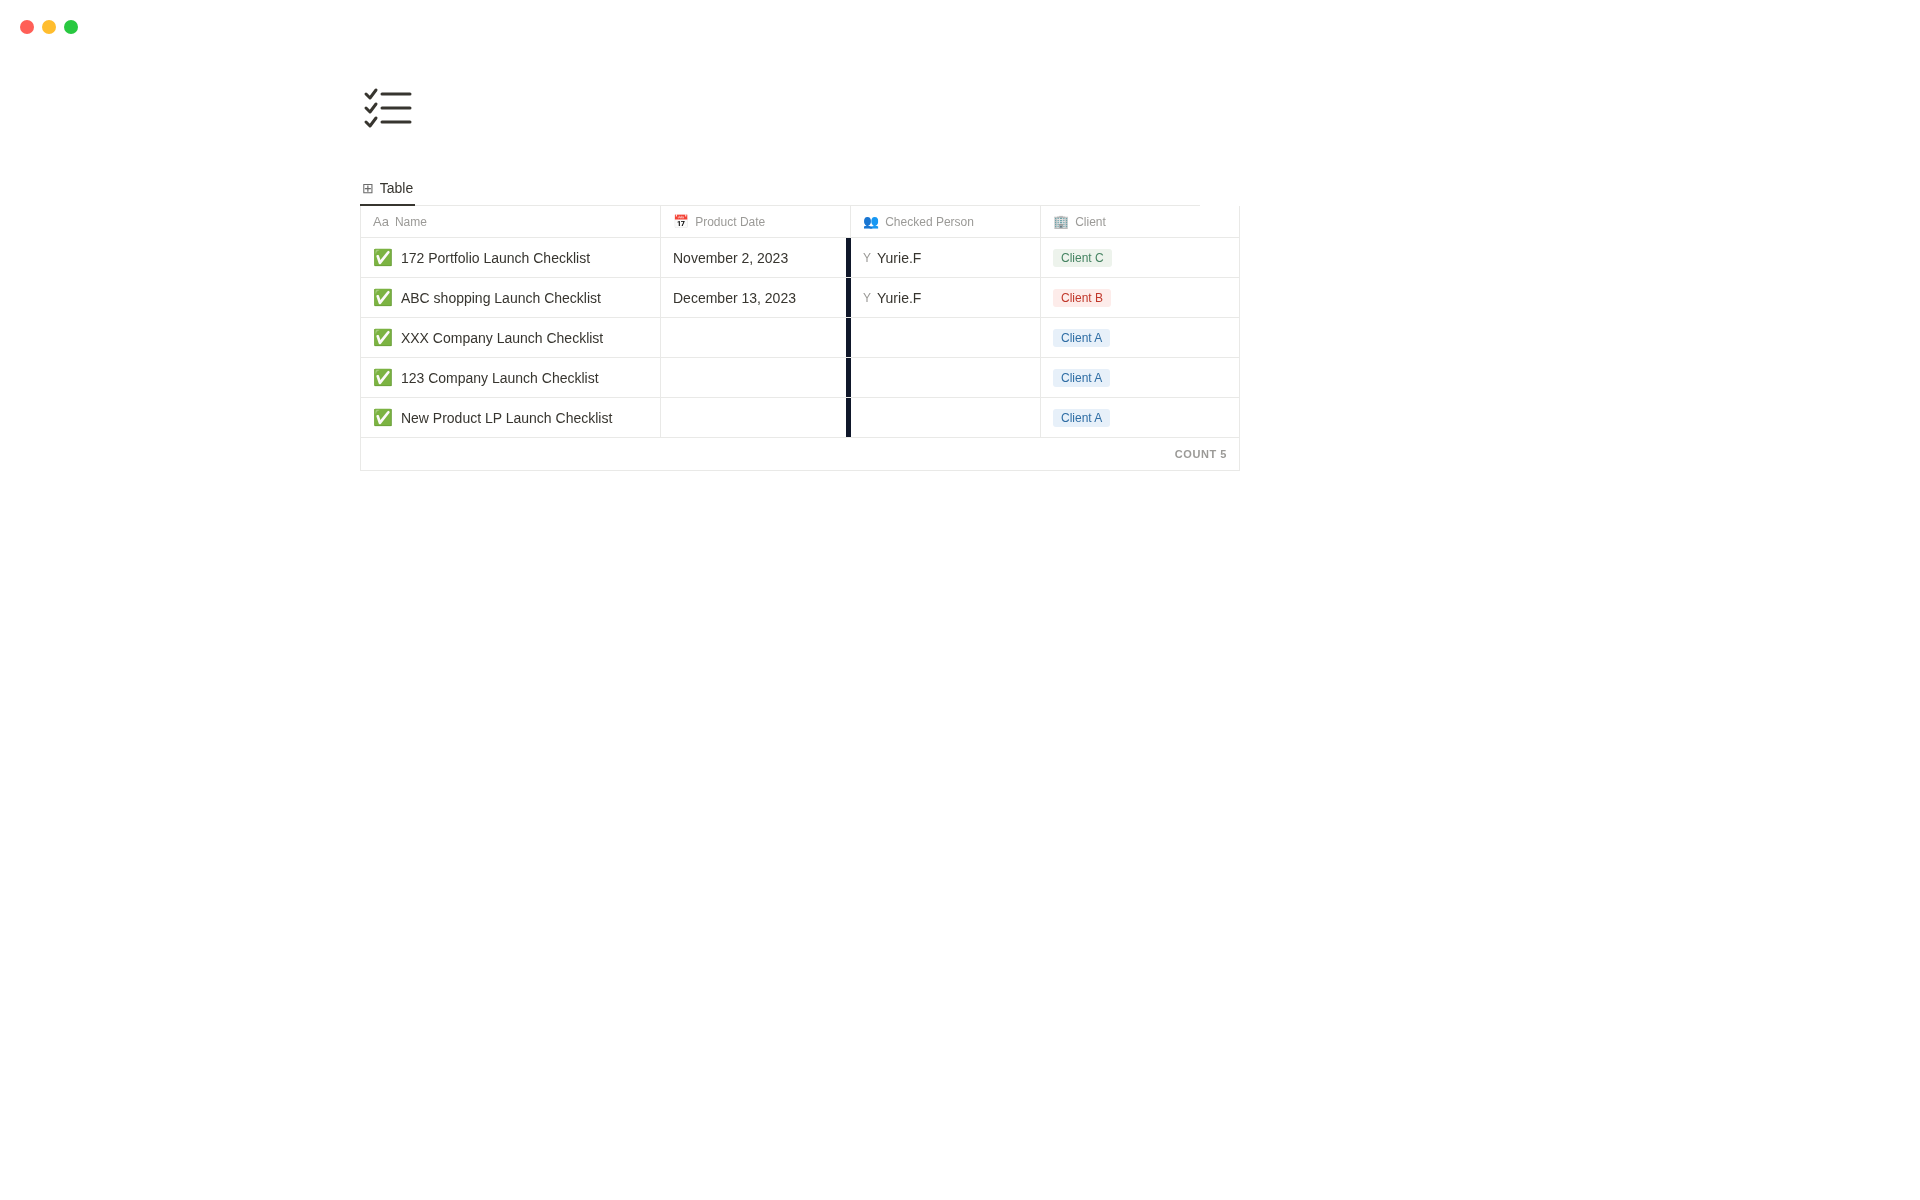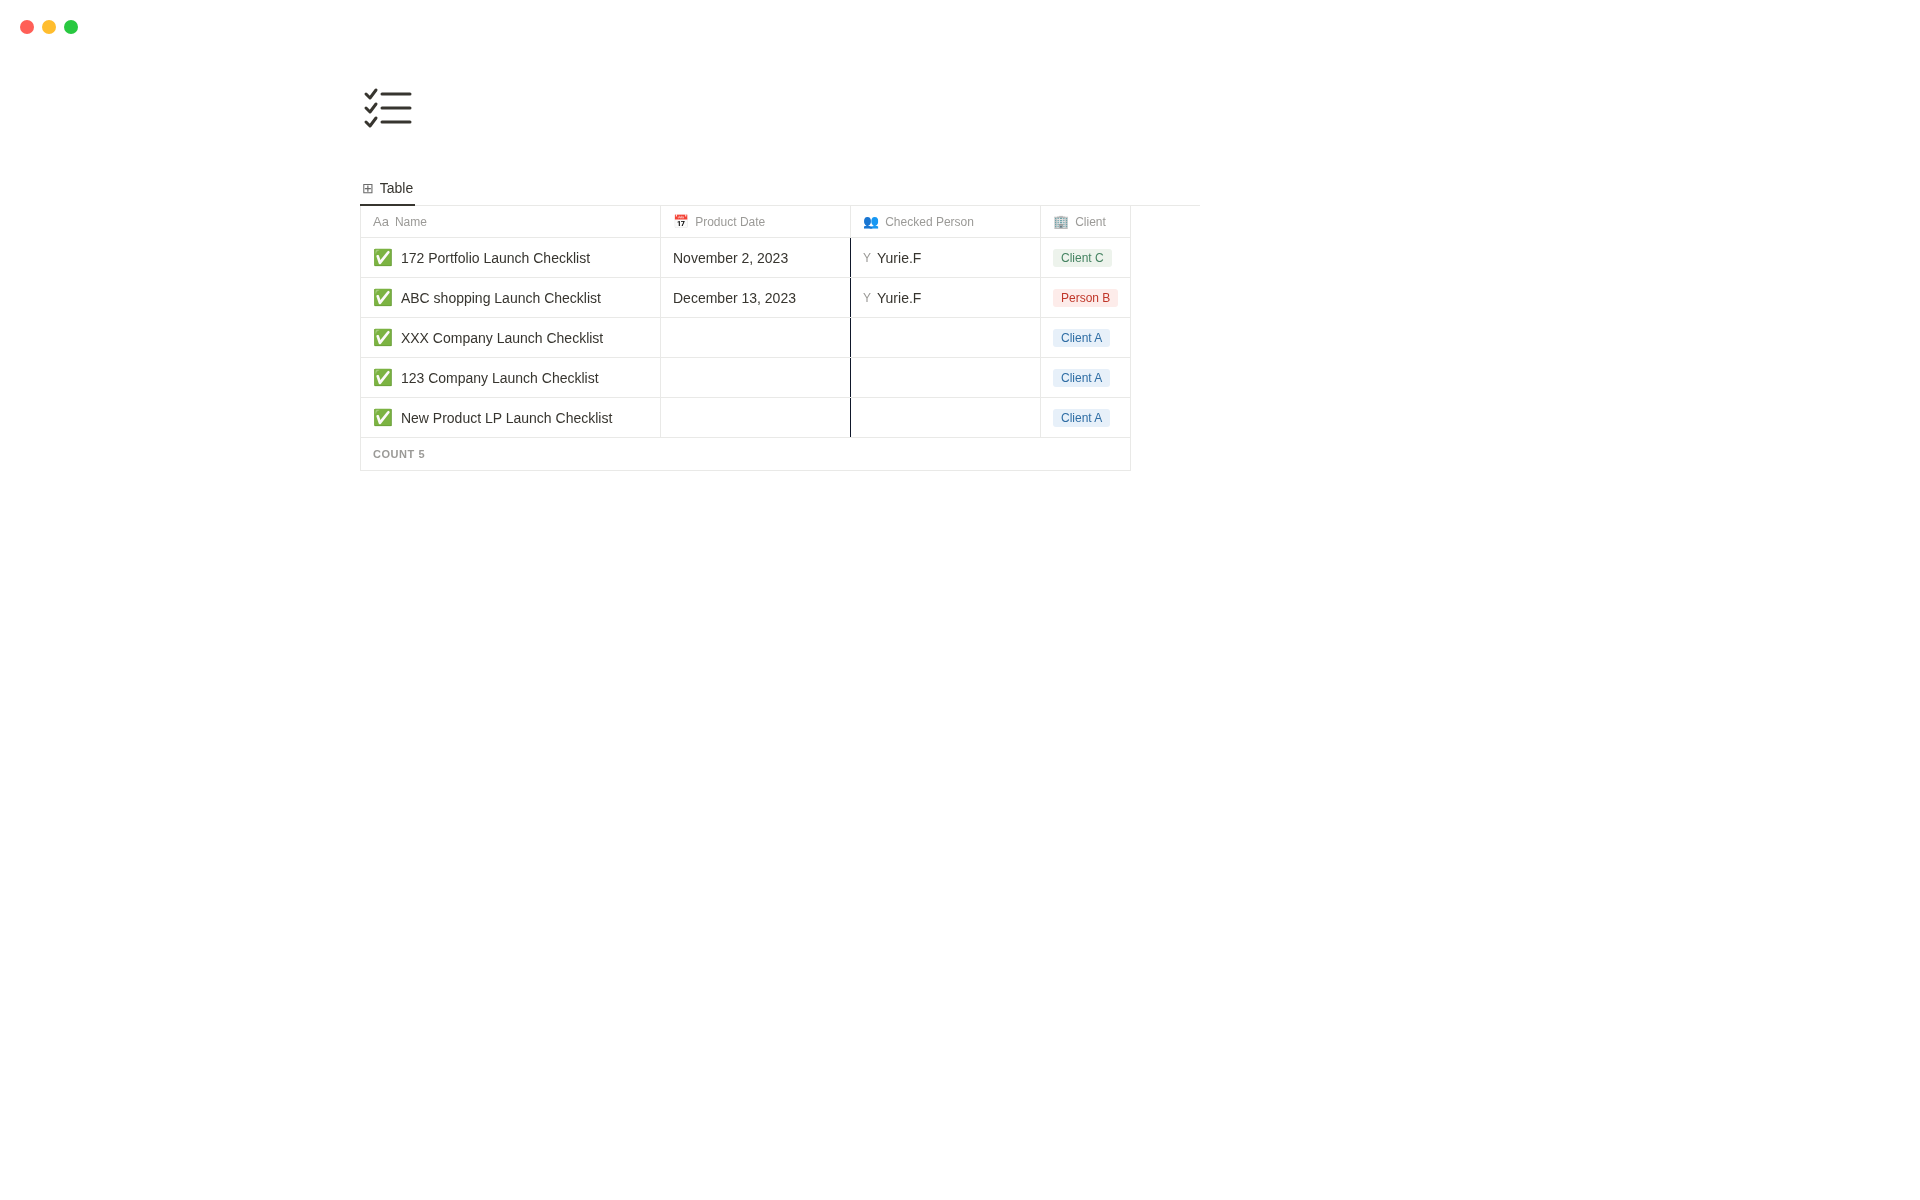--- a/index.html
+++ b/index.html
@@ -78,23 +78,24 @@
       cursor: pointer;
     }
 
     .tab-icon {
       font-size: 14px;
       color: #6b6b6b;
     }
 
     
     .table-container {
-      width: 771px;
+      width: 880px;
       border: 1px solid #e9e9e7;
       border-top: none;
+      text-align: right;
     }
 
     .table-header {
       display: flex;
       background: #ffffff;
       border-bottom: 1px solid #e9e9e7;
     }
 
     .table-header-cell {
       display: flex;
@@ -126,21 +127,21 @@
     }
 
     .cell-name {
       flex: 0 0 300px;
       border-right: 1px solid #e9e9e7;
       gap: 8px;
     }
 
     .cell-date {
       flex: 0 0 190px;
-      border-right: 1px solid #0f172a;
+      border-right: 5px solid #0f172a;
       color: #37352f;
     }
 
     .cell-person {
       flex: 0 0 190px;
       border-right: 1px solid #e9e9e7;
       gap: 6px;
       color: #37352f;
     }
 
@@ -281,21 +282,21 @@
         <span>ABC shopping Launch Checklist</span>
       </div>
       <div class="table-cell cell-date">
         <span>December 13, 2023</span>
       </div>
       <div class="table-cell cell-person">
         <span class="person-initial">Y</span>
         <span>Yurie.F</span>
       </div>
       <div class="table-cell cell-client">
-        <span class="client-badge badge-client-b">Person B</span>
+        <span class="client-badge badge-client-b">Client B</span>
       </div>
     </div>
 
     <div class="table-row">
       <div class="table-cell cell-name">
         <span class="check-icon">✅</span>
         <span>XXX Company Launch Checklist</span>
       </div>
       <div class="table-cell cell-date"></div>
       <div class="table-cell cell-person"></div>

